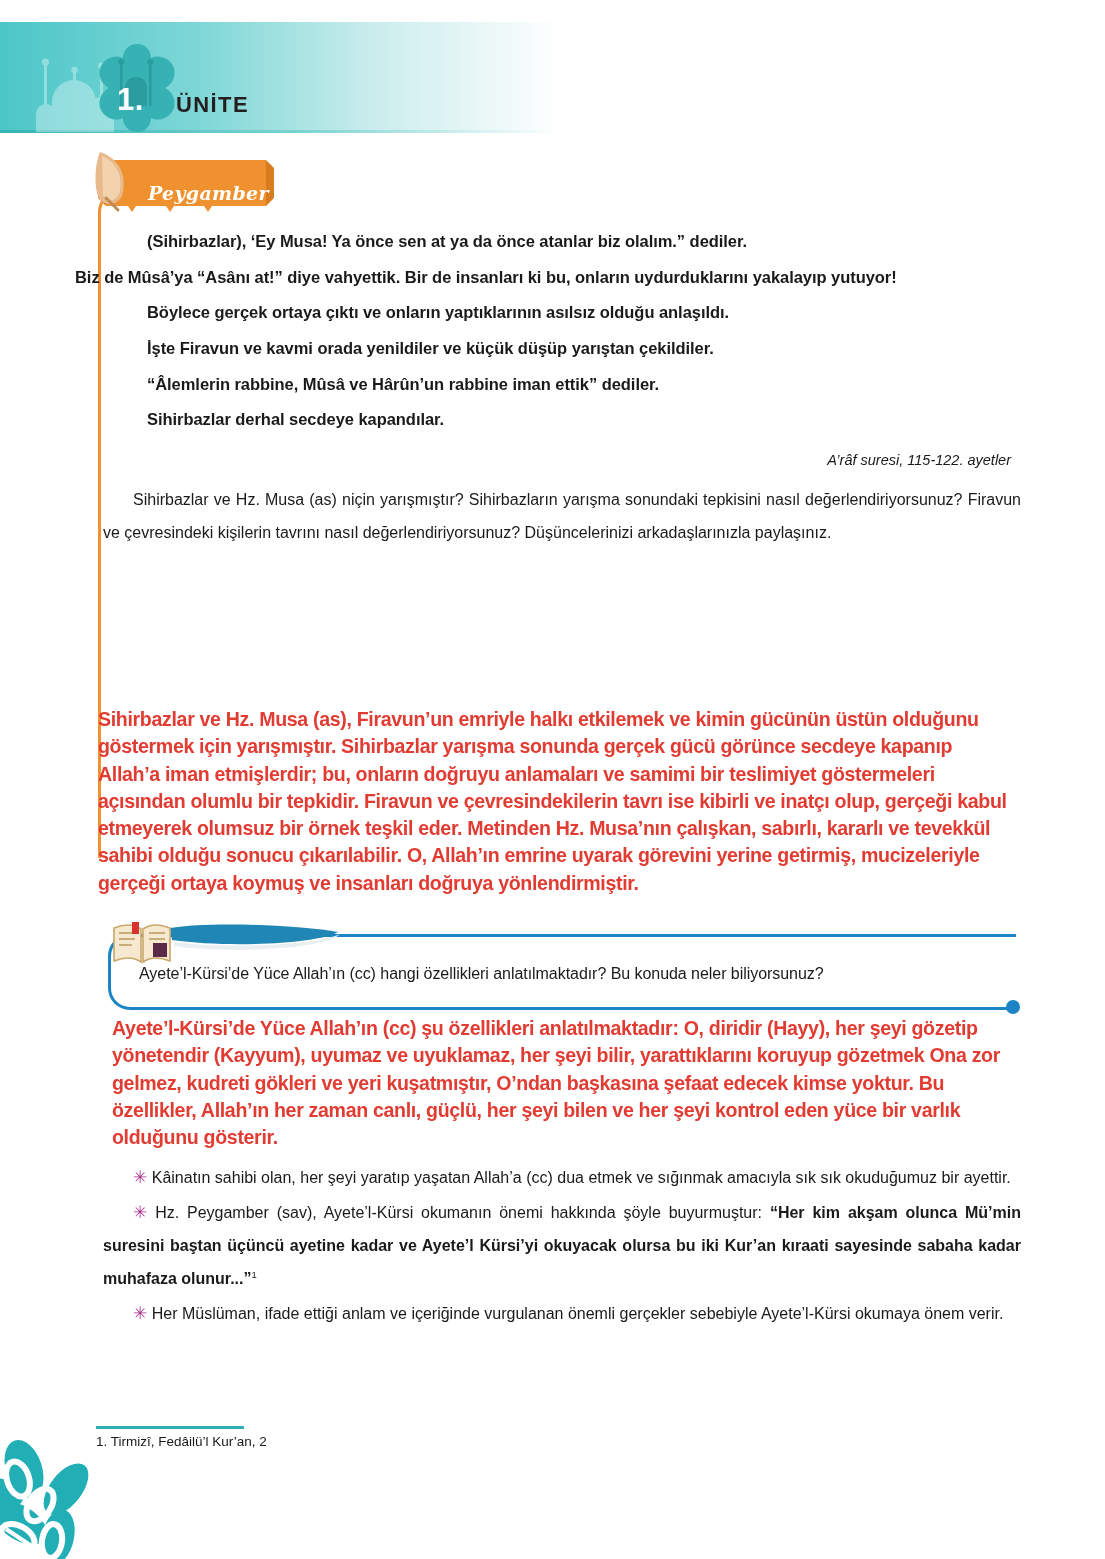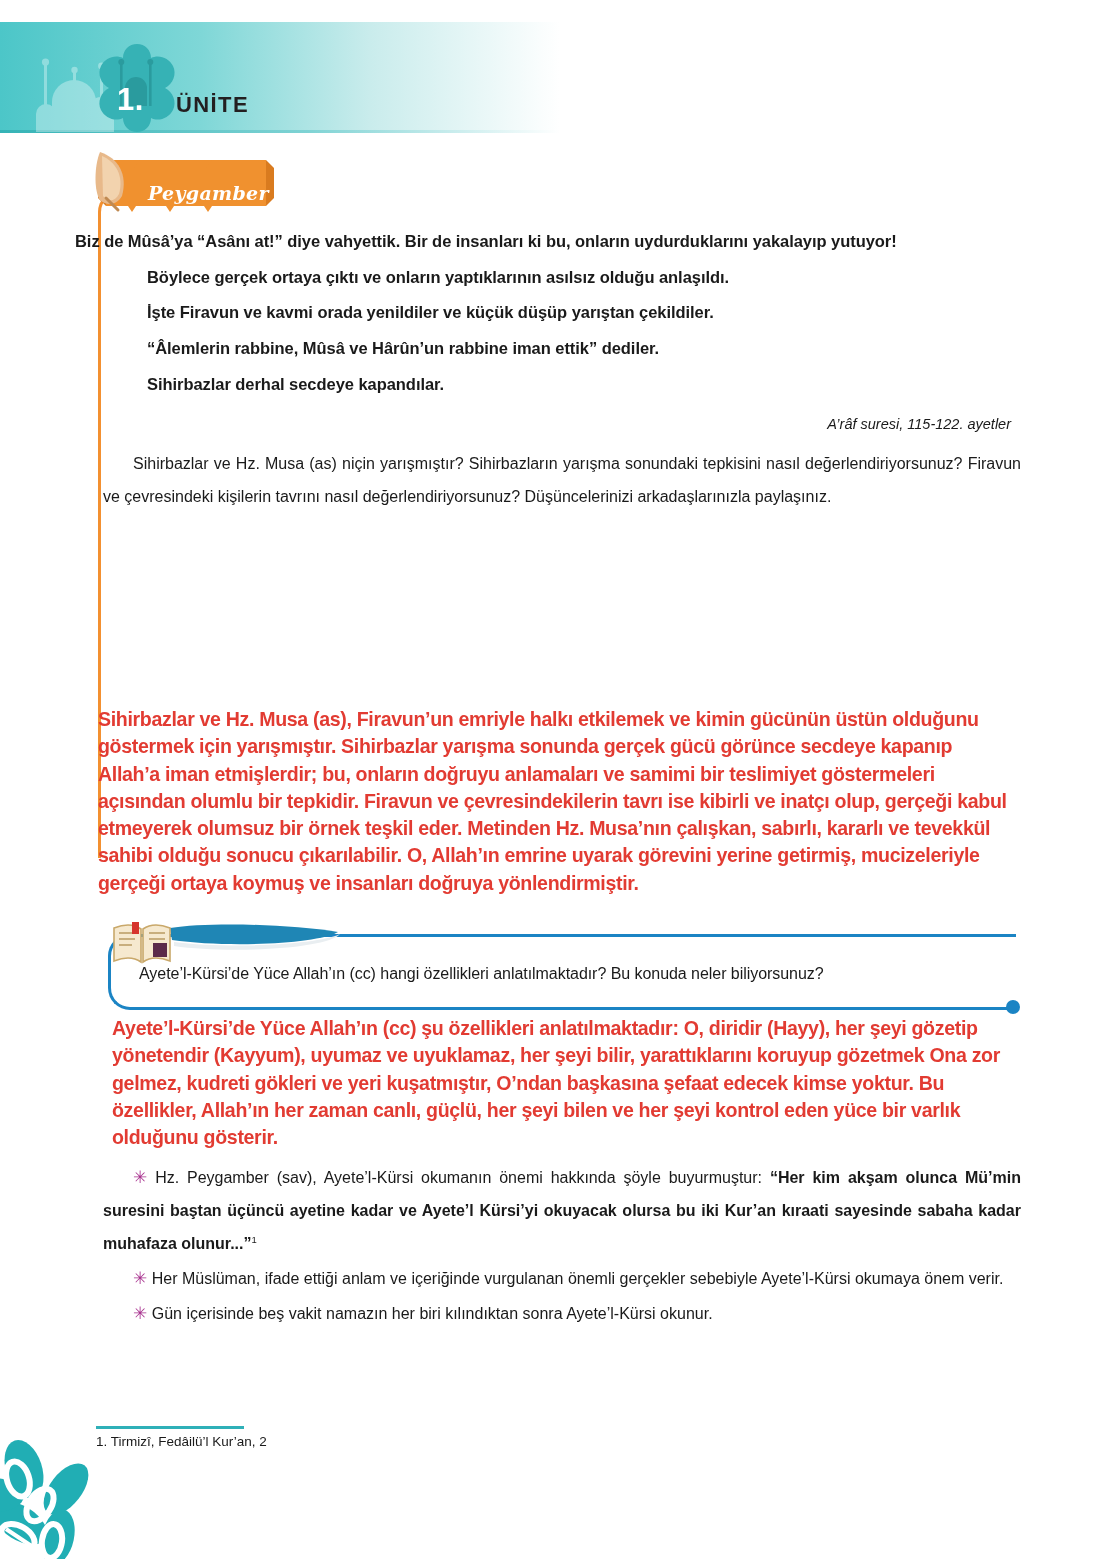--- a/index.html
+++ b/index.html
@@ -283,20 +283,21 @@
     <path d="M10 54 h22 l4 6 l4 -6 h30 l4 6 l4 -6 h30 l4 6 l4 -6 h34 v-5 h-140 Z" fill="#f0912f"></path>
   </svg>
   <svg class="quill" viewBox="0 0 48 66">
     <path d="M8 4 C26 10 36 26 30 48 C24 58 14 58 8 52 C2 44 2 18 8 4 Z" fill="#e8b98a"></path>
     <path d="M10 8 C24 14 32 28 27 46 C23 54 15 54 11 48 Z" fill="#f2d3ae"></path>
     <path d="M14 50 C18 54 22 58 26 62" stroke="#c08a52" stroke-width="3" fill="none" stroke-linecap="round"></path>
   </svg>
   <div class="ribbon-label">Peygamber</div>
 
   <div class="content">
+    <p class="q-bold">(Sihirbazlar), ‘Ey Musa! Ya önce sen at ya da önce atanlar biz olalım.” dediler.</p>
     <p class="q-bold hang">Biz de Mûsâ’ya “Asânı at!” diye vahyettik. Bir de insanları ki bu, onların uydurduklarını yakalayıp yutuyor!</p>
     <p class="q-bold">Böylece gerçek ortaya çıktı ve onların yaptıklarının asılsız olduğu anlaşıldı.</p>
     <p class="q-bold">İşte Firavun ve kavmi orada yenildiler ve küçük düşüp yarıştan çekildiler.</p>
     <p class="q-bold">“Âlemlerin rabbine, Mûsâ ve Hârûn’un rabbine iman ettik” dediler.</p>
     <p class="q-bold">Sihirbazlar derhal secdeye kapandılar.</p>
     <p class="source-line">A’râf suresi, 115-122. ayetler</p>
     <p class="prompt-p">Sihirbazlar ve Hz. Musa (as) niçin yarışmıştır? Sihirbazların yarışma sonundaki tepkisini nasıl değerlendiriyorsunuz? Firavun ve çevresindeki kişilerin tavrını nasıl değerlendiriyorsunuz? Düşüncelerinizi arkadaşlarınızla paylaşınız.</p>
   </div>
 
   <div class="answer answer-1">Sihirbazlar ve Hz. Musa (as), Firavun’un emriyle halkı etkilemek ve kimin gücünün üstün olduğunu göstermek için yarışmıştır. Sihirbazlar yarışma sonunda gerçek gücü görünce secdeye kapanıp Allah’a iman etmişlerdir; bu, onların doğruyu anlamaları ve samimi bir teslimiyet göstermeleri açısından olumlu bir tepkidir. Firavun ve çevresindekilerin tavrı ise kibirli ve inatçı olup, gerçeği kabul etmeyerek olumsuz bir örnek teşkil eder. Metinden Hz. Musa’nın çalışkan, sabırlı, kararlı ve tevekkül sahibi olduğu sonucu çıkarılabilir. O, Allah’ın emrine uyarak görevini yerine getirmiş, mucizeleriyle gerçeği ortaya koymuş ve insanları doğruya yönlendirmiştir.</div>
@@ -315,29 +316,29 @@
     <rect x="41" y="23" width="14" height="14" fill="#5b2a4a"></rect>
     <rect x="20" y="2" width="7" height="12" fill="#d6342c"></rect>
   </svg>
   <div class="bubble-text">Ayete’l-Kürsi’de Yüce Allah’ın (cc) hangi özellikleri anlatılmaktadır? Bu konuda neler biliyorsunuz?</div>
 
   <div class="answer answer-2">Ayete’l-Kürsi’de Yüce Allah’ın (cc) şu özellikleri anlatılmaktadır: O, diridir (Hayy), her şeyi gözetip yönetendir (Kayyum), uyumaz ve uyuklamaz, her şeyi bilir, yarattıklarını koruyup gözetmek Ona zor gelmez, kudreti gökleri ve yeri kuşatmıştır, O’ndan başkasına şefaat edecek kimse yoktur. Bu özellikler, Allah’ın her zaman canlı, güçlü, her şeyi bilen ve her şeyi kontrol eden yüce bir varlık olduğunu gösterir.</div>
 
   <div class="bullets">
     <p class="bullet-p">
       <span class="ast">✳</span>
+      <span>Kâinatın sahibi olan, her şeyi yaratıp yaşatan Allah’a (cc) dua etmek ve sığınmak amacıyla sık sık okuduğumuz bir ayettir.</span>
+    </p>
+    <p class="bullet-p">
+      <span class="ast">✳</span>
       <span>Hz. Peygamber (sav), Ayete’l-Kürsi okumanın önemi hakkında şöyle buyurmuştur: </span><span class="b-strong">“Her kim akşam olunca Mü’min suresini baştan üçüncü ayetine kadar ve Ayete’l Kürsi’yi okuyacak olursa bu iki Kur’an kıraati sayesinde sabaha kadar muhafaza olunur...”</span><sup>1</sup>
     </p>
     <p class="bullet-p">
       <span class="ast">✳</span>
       <span>Her Müslüman, ifade ettiği anlam ve içeriğinde vurgulanan önemli gerçekler sebebiyle Ayete’l-Kürsi okumaya önem verir.</span>
-    </p>
-    <p class="bullet-p">
-      <span class="ast">✳</span>
-      <span>Gün içerisinde beş vakit namazın her biri kılındıktan sonra Ayete’l-Kürsi okunur.</span>
     </p>
   </div>
 
   <div class="fn-rule"></div>
   <div class="fn-text">1. Tirmizî, Fedâilü’l Kur’an, 2</div>
 
   <svg class="corner-flower" viewBox="0 0 128 124">
     <g fill="#21aeb4">
       <ellipse cx="28" cy="32" rx="18" ry="30" transform="rotate(-18 28 32)"></ellipse>
       <ellipse cx="70" cy="52" rx="16" ry="30" transform="rotate(38 70 52)"></ellipse>

